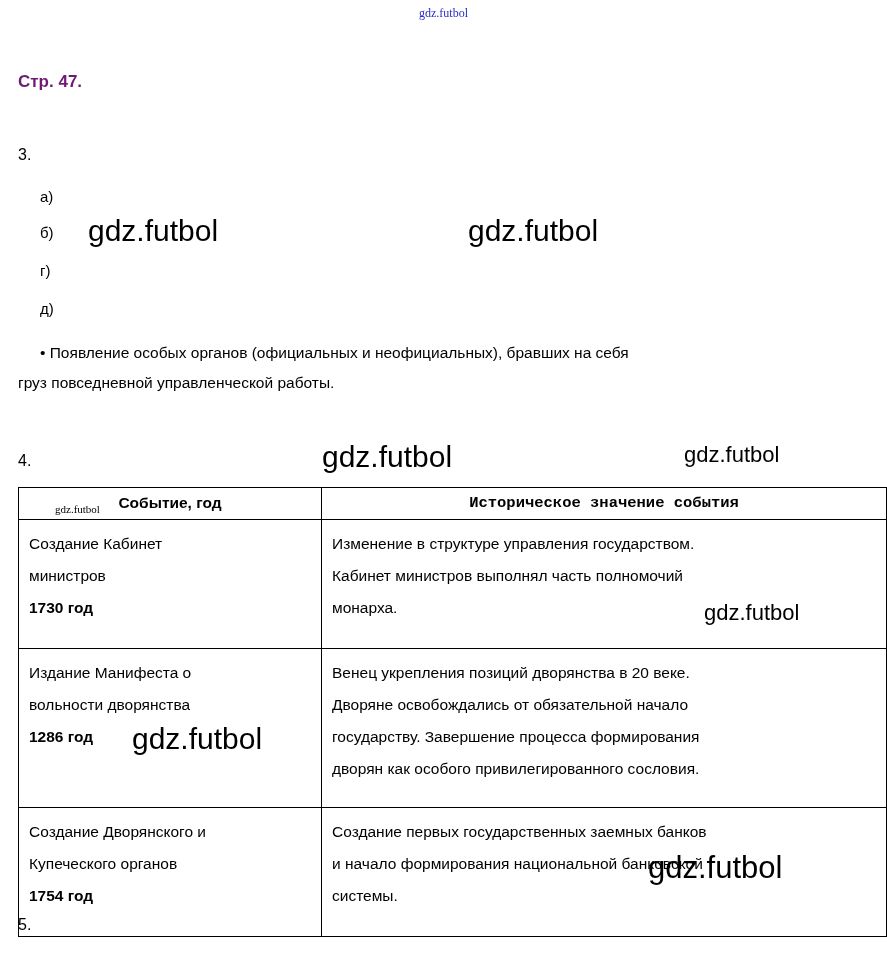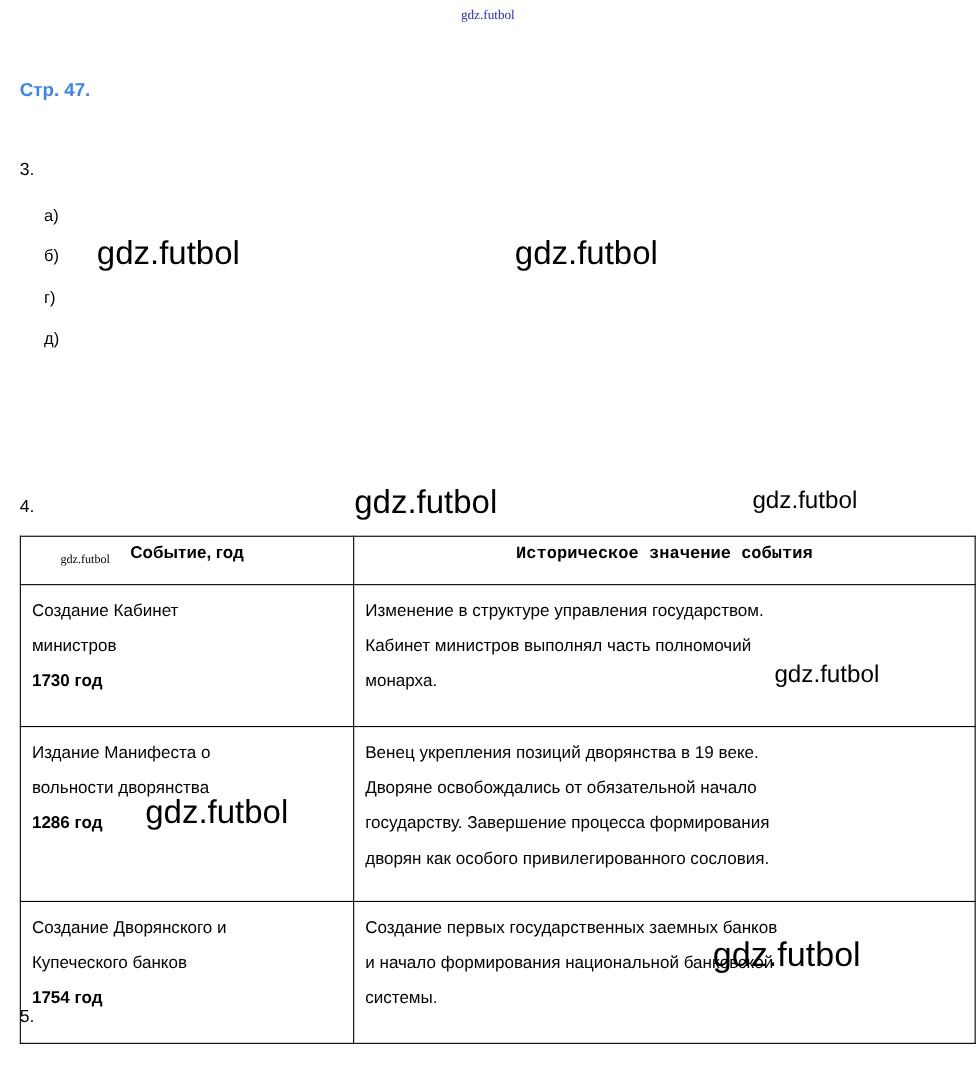--- a/index.html
+++ b/index.html
@@ -30,21 +30,21 @@
     font-size: 12px;
     color: #2b2bc9;
     letter-spacing: 0px;
   }
   .page-label {
     position: absolute;
     left: 18px;
     top: 72px;
     font-size: 17px;
     font-weight: bold;
-    color: #3b82f6;
+    color: #701a75;
   }
   .q3-num {
     position: absolute;
     left: 18px;
     top: 146px;
     font-size: 16px;
   }
   .sub {
     position: absolute;
     left: 40px;
@@ -86,21 +86,21 @@
   }
   table.main-table td, table.main-table th {
     border: 1px solid #000000;
     vertical-align: top;
     padding: 8px 10px 10px 10px;
   }
   table.main-table th {
     text-align: center;
     font-size: 15.5px;
     font-weight: bold;
-    padding: 6px 4px 19px 4px;
+    padding: 6px 4px 7px 4px;
   }
   .col-event { width: 294px; }
   .col-meaning { width: 556px; font-family: Liberation Mono, monospace; }
   .cell-text {
     font-size: 15.5px;
     line-height: 32px;
   }
   .cell-text .bold { font-weight: bold; }
   .r1 td { height: 110px; }
   .r2 td { height: 140px; }
@@ -143,20 +143,24 @@
 
   <div class="page-label">Стр. 47.</div>
 
   <div class="q3-num">3.</div>
 
   <div class="sub sub-a">а)</div>
   <div class="sub sub-b">б)</div>
   <div class="sub sub-g">г)</div>
   <div class="sub sub-d">д)</div>
 
+  <div class="para">
+    <span>• Появление особых органов (официальных и неофициальных), бравших на себя</span>
+    <span class="line2">груз повседневной управленческой работы.</span>
+  </div>
 
   <div class="q4-num">4.</div>
 
   <table class="main-table">
     <tbody>
         <tr>
       <th class="col-event">Событие, год</th>
       <th class="col-meaning">Историческое значение события</th>
     </tr>
     <tr class="r1">
@@ -171,30 +175,30 @@
         <div>монарха.</div>
       </td>
     </tr>
     <tr class="r2">
       <td class="cell-text">
         <div>Издание Манифеста о</div>
         <div>вольности дворянства</div>
         <div class="bold">1286 год</div>
       </td>
       <td class="cell-text">
-        <div>Венец укрепления позиций дворянства в 19 веке.</div>
+        <div>Венец укрепления позиций дворянства в 20 веке.</div>
         <div>Дворяне освобождались от обязательной начало</div>
         <div>государству. Завершение процесса формирования</div>
         <div>дворян как особого привилегированного сословия.</div>
       </td>
     </tr>
     <tr class="r3">
       <td class="cell-text">
         <div>Создание Дворянского и</div>
-        <div>Купеческого банков</div>
+        <div>Купеческого органов</div>
         <div class="bold">1754 год</div>
       </td>
       <td class="cell-text">
         <div>Создание первых государственных заемных банков</div>
         <div>и начало формирования национальной банковской</div>
         <div>системы.</div>
       </td>
     </tr>
   </tbody>
     </table>

